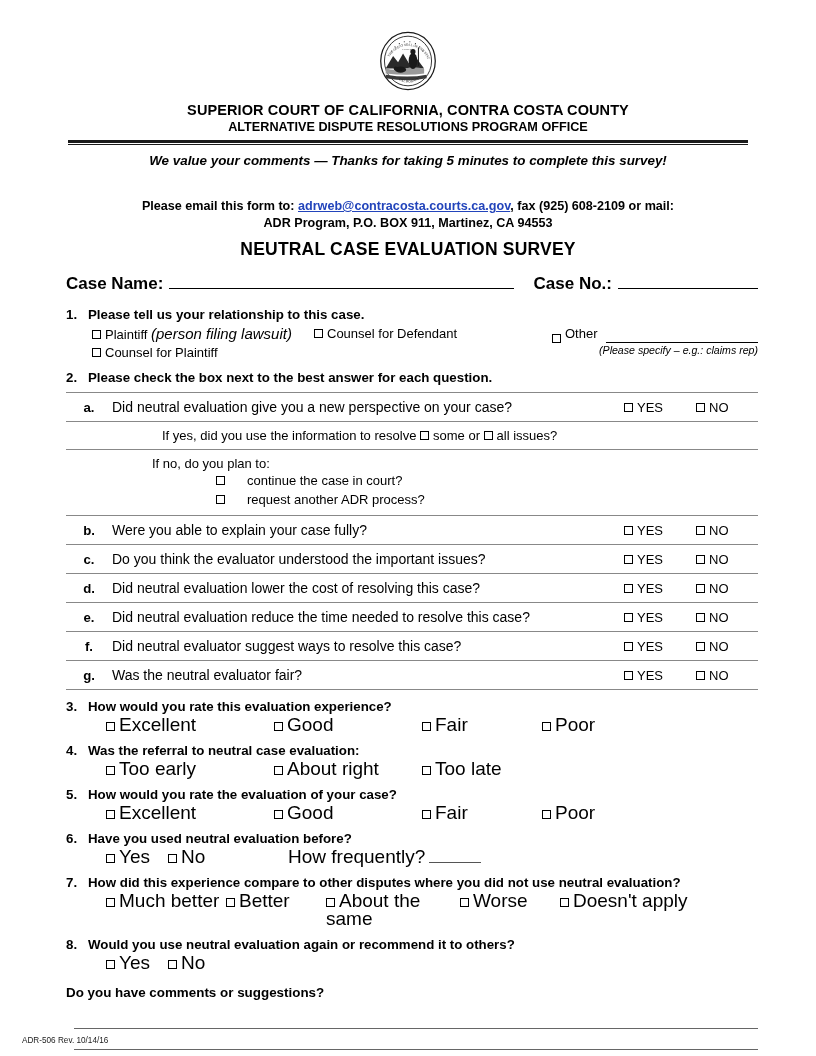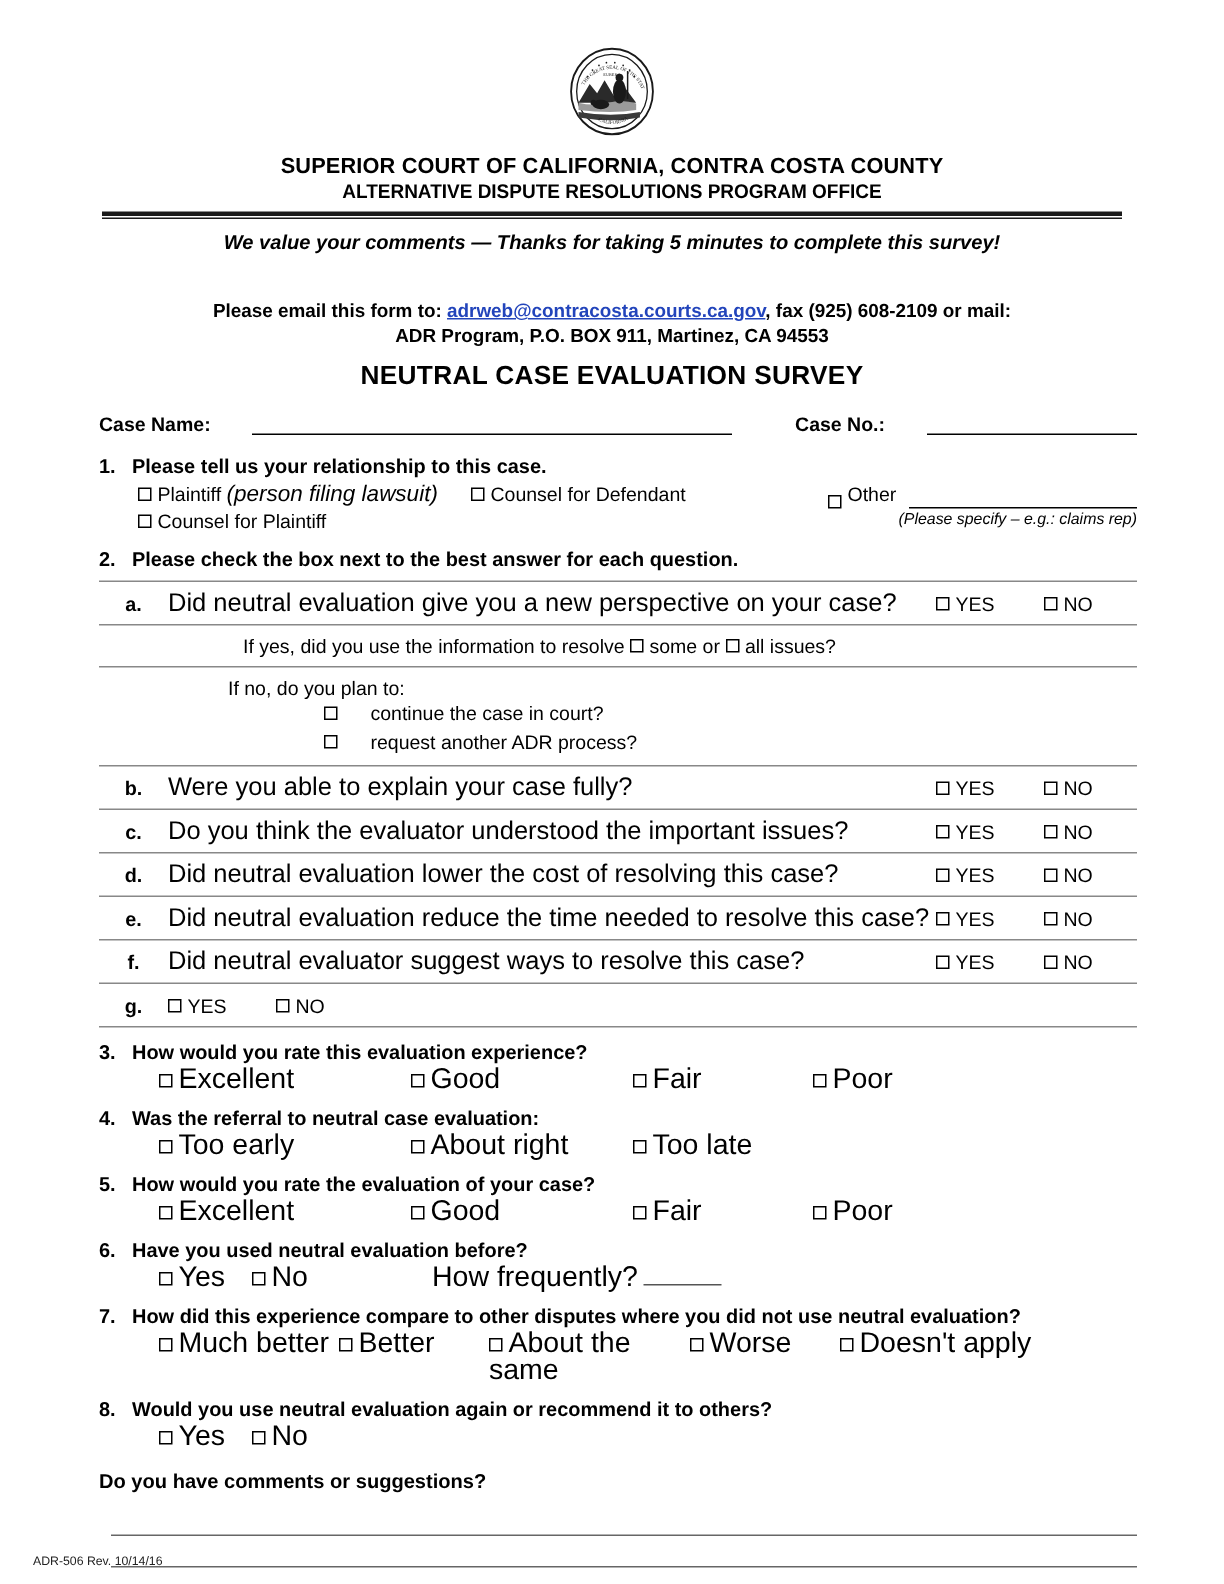--- a/index.html
+++ b/index.html
@@ -92,23 +92,22 @@
     font-weight: bold;
     margin-top: 7px;
     letter-spacing: 0.2px;
   }
 
   
   .case-row {
     display: flex;
     align-items: flex-start;
     margin: 14px 58px 0 66px;
-    font-size: 13px;
-    font-weight: bold;
-    gap: 22px;
+    font-size: 17px;
+    font-weight: bold;
   }
   .case-label { white-space: nowrap; }
   .blank-line {
     border-bottom: 1.7px solid #000;
     flex: 1 1 auto;
     height: 15px;
     margin-left: 6px;
   }
   .case-no-label { white-space: nowrap; margin-left: 20px; }
   .case-no-line {
@@ -179,21 +178,21 @@
   }
   .trow-letter {
     width: 46px;
     flex: 0 0 46px;
     text-align: center;
     font-size: 13.2px;
     font-weight: bold;
   }
   .trow-q {
     flex: 1 1 auto;
-    font-size: 17px;
+    font-size: 14px;
   }
   .trow-yes {
     width: 72px;
     flex: 0 0 72px;
     font-size: 13px;
     white-space: nowrap;
   }
   .trow-no {
     width: 62px;
     flex: 0 0 62px;
@@ -440,20 +439,21 @@
 
     <div class="trow">
       <div class="trow-letter">f.</div>
       <div class="trow-q">Did neutral evaluator suggest ways to resolve this case?</div>
       <div class="trow-yes"><span class="cbx"></span><span>YES</span></div>
       <div class="trow-no"><span class="cbx"></span><span>NO</span></div>
     </div>
 
     <div class="trow">
       <div class="trow-letter">g.</div>
+      <div class="trow-q">Was the neutral evaluator fair?</div>
       <div class="trow-yes"><span class="cbx"></span><span>YES</span></div>
       <div class="trow-no"><span class="cbx"></span><span>NO</span></div>
     </div>
 
   </div>
 
   <div class="qblock">
     <div class="q-head">
       <span class="q-num">3.</span>
       <span class="q-text">How would you rate this evaluation experience?</span>

